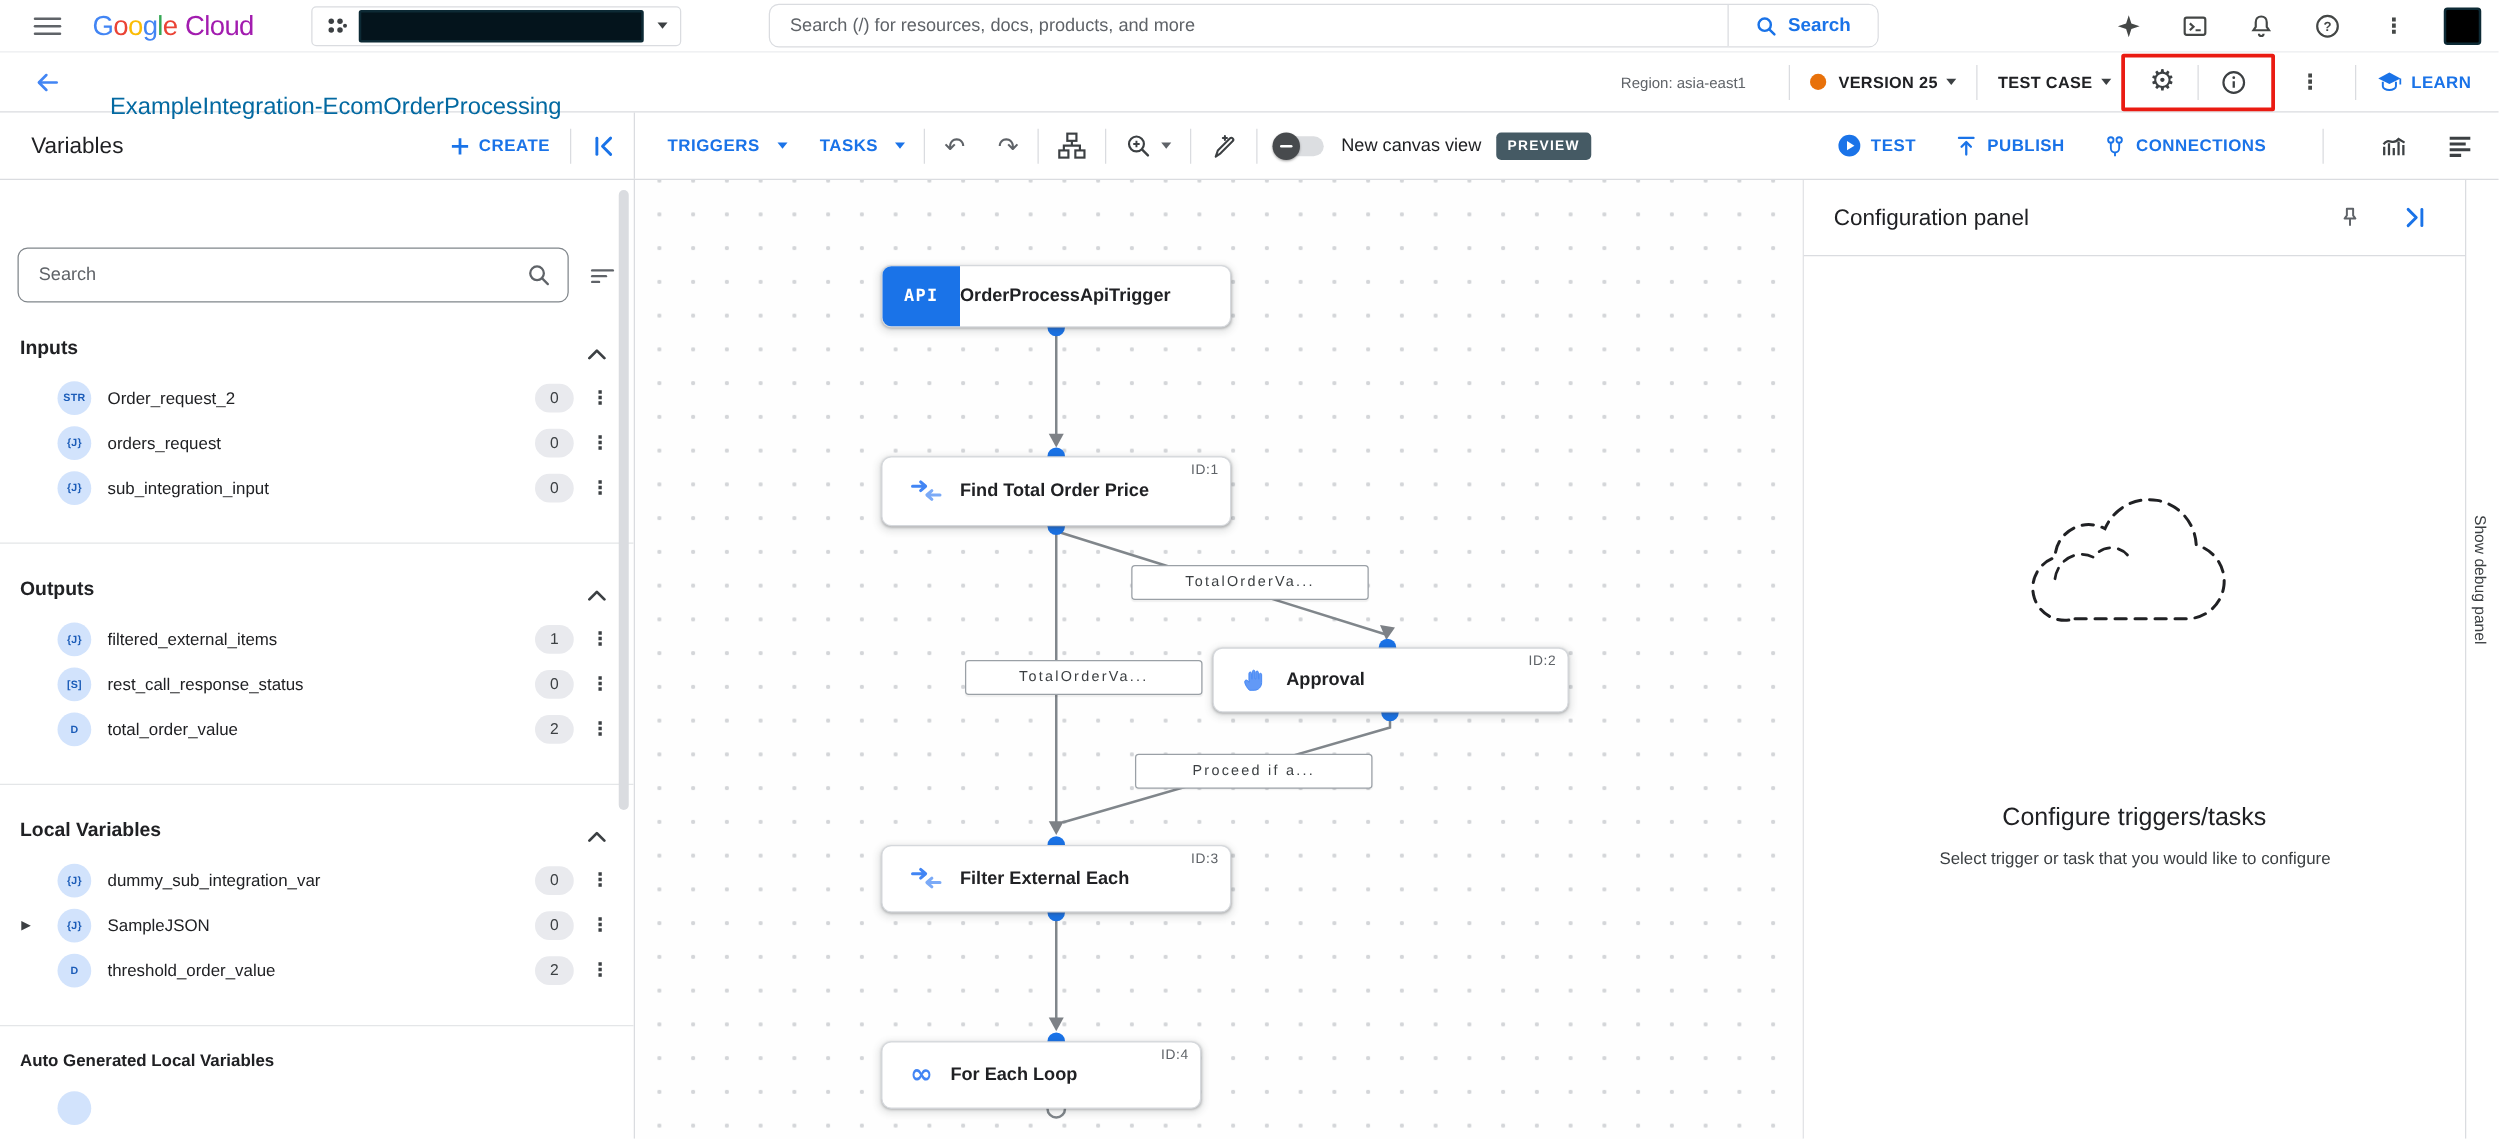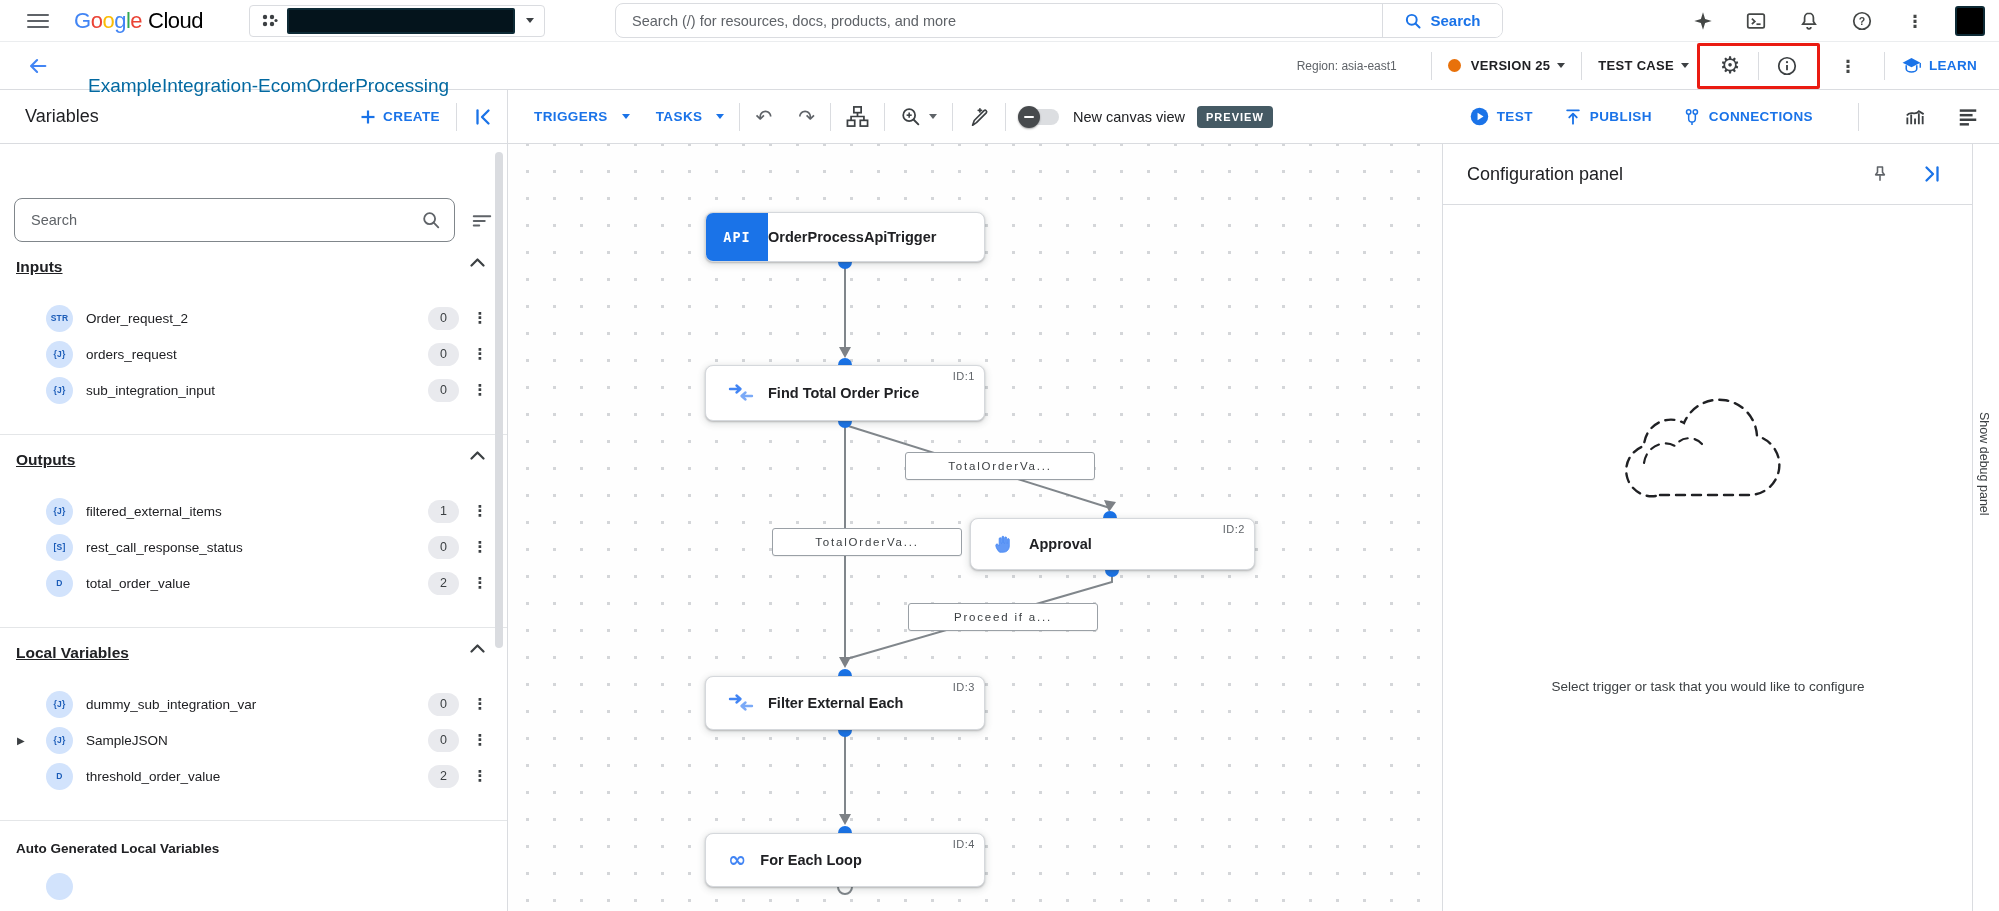--- a/index.html
+++ b/index.html
@@ -11,21 +11,21 @@
   .caret { width:0; height:0; border-left:4px solid transparent; border-right:4px solid transparent;
     border-top:5px solid currentColor; display:inline-block; margin-left:7px; }
 
   
   .topbar { height:42px; display:flex; align-items:center; padding:0 14px 0 18px; border-bottom:1px solid #ebedef; }
   .burger { width:40px; height:40px; display:flex; align-items:center; justify-content:center; cursor:pointer; }
   .burger div { width:22px; }
   .burger div span { display:block; height:2px; background:#5f6368; margin:4px 0; border-radius:1px; }
   .logo { display:flex; align-items:baseline; margin-left:16px; font-size:22px; letter-spacing:-0.5px; }
   .logo .gword { font-weight:500; }
-  .logo .cword { color:#000000; margin-left:6px;text-align:right; }
+  .logo .cword { color:#a21caf; margin-left:6px;text-align:right; }
   .proj { margin-left:46px; height:32px; border:1px solid #dadce0; border-radius:4px; display:flex;
     align-items:center; padding:0 10px; gap:9px; cursor:pointer; background:#fff; }
   .proj-redacted { width:228px; height:26px; background:#04141c; border:2px solid #0d2a35; border-radius:2px; }
   .proj .caret { color:#3c4043; margin-left:2px; }
   .searchwrap { margin-left:70px; width:888px; height:35px; border:1px solid #dadce0; border-radius:8px;
     display:flex; align-items:stretch; overflow:hidden; background:#fff; }
   .searchwrap input { flex:1; border:none; outline:none; padding:0 16px; font-size:14.5px; color:#3c4043;
     font-family:inherit; background:transparent; }
   .searchwrap input::placeholder { color:#5f6368; }
   .search-btn { width:120px; border:none; border-left:1px solid #dadce0; background:#fff; display:flex;
@@ -73,21 +73,21 @@
   
   .main { display:flex; height:767px; }
 
   
   .sidebar { width:508px; flex:0 0 508px; border-right:1px solid #dadce0; position:relative; overflow:hidden; background:#fff; }
   .sb-search-row { display:flex; align-items:center; margin:54px 10px 0 14px; gap:12px; }
   .sb-search { flex:1; height:44px; border:1px solid #80868b; border-radius:8px; display:flex; align-items:center; padding:0 13px 0 16px; background:#fff; }
   .sb-search input { flex:1; border:none; outline:none; font-size:14.5px; color:#202124; font-family:inherit; }
   .sb-search input::placeholder { color:#5f6368; }
   .sort-btn { width:30px; height:30px; display:flex; align-items:center; justify-content:center; cursor:pointer; }
-  .sec-head { display:flex; align-items:flex-start; height:30px; margin-top:16px; padding:0 22px 0 16px; cursor:pointer;text-decoration:underline; }
+  .sec-head { display:flex; align-items:flex-end; height:30px; margin-top:16px; padding:0 22px 0 16px; cursor:pointer; }
   .sec-title { font-size:15.5px; font-weight:700; color:#202124; }
   .sec-head svg { margin-left:auto; }
   .rows { margin-top:12px; }
   .var-row { position:relative; display:flex; align-items:center; height:36px; padding:0 18px 0 46px; }
   .expand-arrow { position:absolute; left:17px; font-size:10px; color:#3c4043; cursor:pointer; font-family:"DejaVu Sans",sans-serif; }
   .var-badge { width:27px; height:27px; border-radius:50%; background:var(--badge-bg); color:var(--badge-text);
     display:flex; align-items:center; justify-content:center; font-size:8.5px; font-weight:700; flex:0 0 27px; letter-spacing:.2px;}
   .var-name { margin-left:13px; font-size:13.5px; color:#202124; flex:1; white-space:nowrap; overflow:hidden; }
   .var-count { min-width:31px; height:23px; padding:0 8px; border-radius:12px; background:#e9eaee; color:#3c4043;
     font-size:12.5px; display:flex; align-items:center; justify-content:center; margin-right:12px; }
@@ -532,21 +532,21 @@
         <span class="nid">ID:3</span>
         <span class="node-icon">
           <svg width="26" height="20" viewBox="0 0 26 20" fill="none" stroke-linecap="round" stroke-linejoin="round">
             <path d="M2 6 H12 M8.5 2.5 L12.5 6 L8.5 9.5" stroke="#4285f4" stroke-width="2.4"></path>
             <path d="M24 13 H14 M17.5 9.5 L13.5 13 L17.5 16.5" stroke="#7baaf7" stroke-width="2.4"></path>
           </svg>
         </span>
         <span class="nlabel">Filter External Each</span>
       </div>
 
-      <div class="node" style="left:197px; top:689px; width:280px; height:54px;">
+      <div class="node" style="left:197px; top:689px; width:256px; height:54px;">
         <span class="nid">ID:4</span>
         <span class="node-icon inf-glyph">∞</span>
         <span class="nlabel">For Each Loop</span>
       </div>
 
       <div class="edge-label" style="left:397px; top:308px;">TotalOrderVa...</div>
       <div class="edge-label" style="left:264px; top:384px;">TotalOrderVa...</div>
       <div class="edge-label" style="left:400px; top:459px;">Proceed if a...</div>
     </section>
 
@@ -568,20 +568,21 @@
           </span>
         </span>
       </div>
       <div class="cfg-body">
         <span class="cloud-wrap">
           <svg width="200" height="140" viewBox="0 0 200 140" fill="none" stroke="#202124" stroke-width="2.4" stroke-linecap="round" stroke-dasharray="9 7">
             <path d="M52 112 H142 A30 30 0 0 0 149 53 A38 38 0 0 0 76 40 A27 27 0 0 0 36 63 A25 25 0 0 0 52 112 Z"></path>
             <path d="M36 80 C38 64 55 56 67 63 C73 53 87 53 94 61" stroke-width="2.2"></path>
           </svg>
         </span>
+        <div class="cfg-h2">Configure triggers/tasks</div>
         <div class="cfg-sub">Select trigger or task that you would like to configure</div>
       </div>
     </aside>
 
     <div class="debug">
       <span>Show debug panel</span>
     </div>
   </div>
 </div>
 

